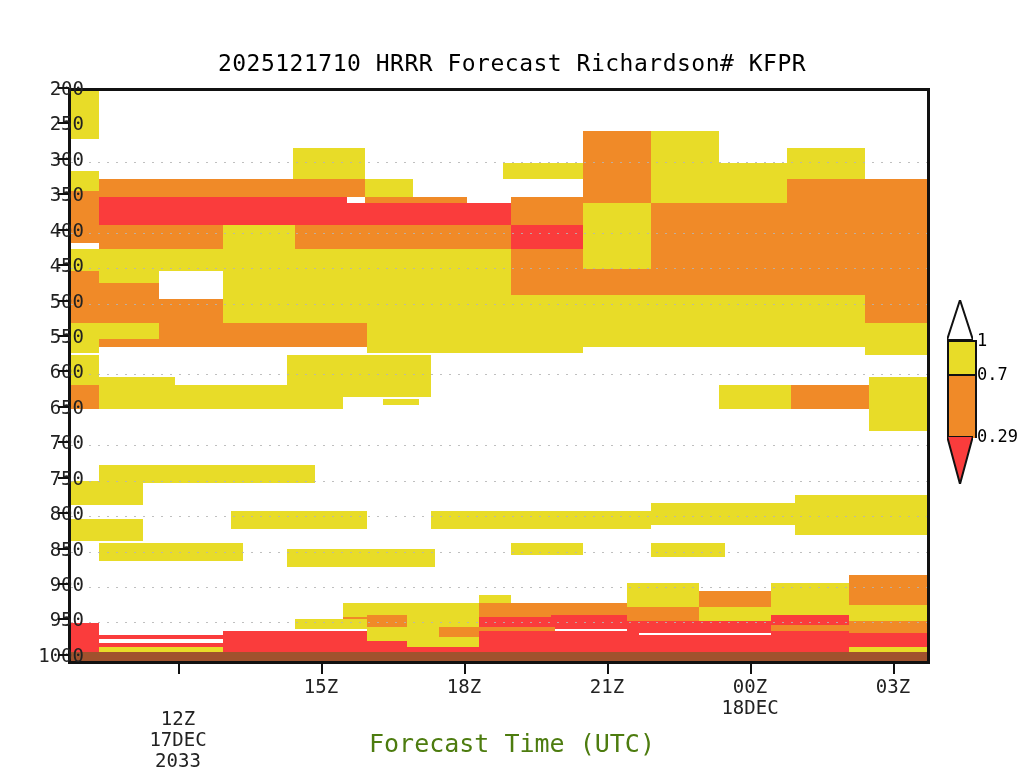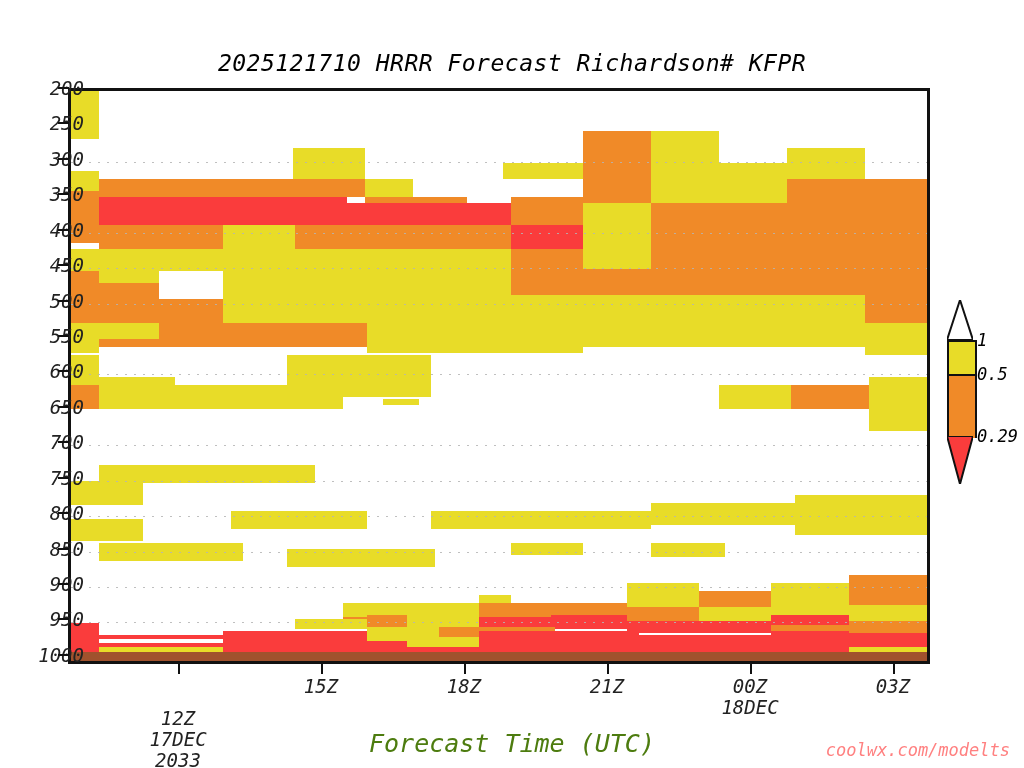--- a/index.html
+++ b/index.html
@@ -1,19 +1,19 @@
 <!DOCTYPE html>
 <html><head>
 <meta charset="utf-8">
 <style>
   html,body{margin:0;padding:0;background:#ffffff;}
   body{width:1024px;height:768px;overflow:hidden;
        font-family:"DejaVu Sans Mono","Liberation Mono",monospace;
        -webkit-font-smoothing:antialiased;}
-  #root{position:relative;width:1024px;height:768px;font-style:italic;}
+  #root{position:relative;width:1024px;height:768px;}
 
   .title{position:absolute;left:0;top:50px;width:1024px;text-align:center;
          font-size:23px;color:#000;letter-spacing:.5px;white-space:nowrap;}
 
   
   #plot{position:absolute;left:68px;top:88px;width:862px;height:576px;
         border:3px solid #111;box-sizing:border-box;background:#fff;overflow:hidden;}
   #cells{position:absolute;inset:0;}
   .cell{position:absolute;}
 
@@ -298,22 +298,21 @@
   <div class="xlabel">Forecast Time (UTC)</div>
 
   <div id="cbar">
       <div class="cbtri" style="top: 0px; border-bottom: 40px solid rgb(255, 255, 255); filter: drop-shadow(rgb(17, 17, 17) 0px 0px 0px);"></div>
       <svg width="26" height="40" style="position: absolute; left: 0px; top: 0px;">
         <polygon points="13,0 26,40 0,40" fill="#FFFFFF" stroke="#111" stroke-width="2"></polygon>
       </svg>
       <div class="cbseg" style="top: 40px; height: 34px; background: rgb(232, 220, 40); border-top: 2px solid rgb(17, 17, 17);"></div>
       <div class="cbtxt" style="top: 40px;">1</div>
       <div class="cbseg" style="top: 74px; height: 62px; background: rgb(240, 138, 40); border-top: 2px solid rgb(17, 17, 17);"></div>
-      <div class="cbtxt" style="top: 74px;">0.5</div>
+      <div class="cbtxt" style="top: 74px;">0.7</div>
       <div class="cbtxt" style="top: 136px;">0.29</div>
       <svg width="26" height="48" style="position: absolute; left: 0px; top: 136px;">
         <polygon points="0,0 26,0 13,48" fill="#FA3C3C" stroke="#111" stroke-width="2"></polygon>
       </svg>
     </div>
 
-  <div class="credit">coolwx.com/modelts</div>
 
 </div>
 
 </body></html>

